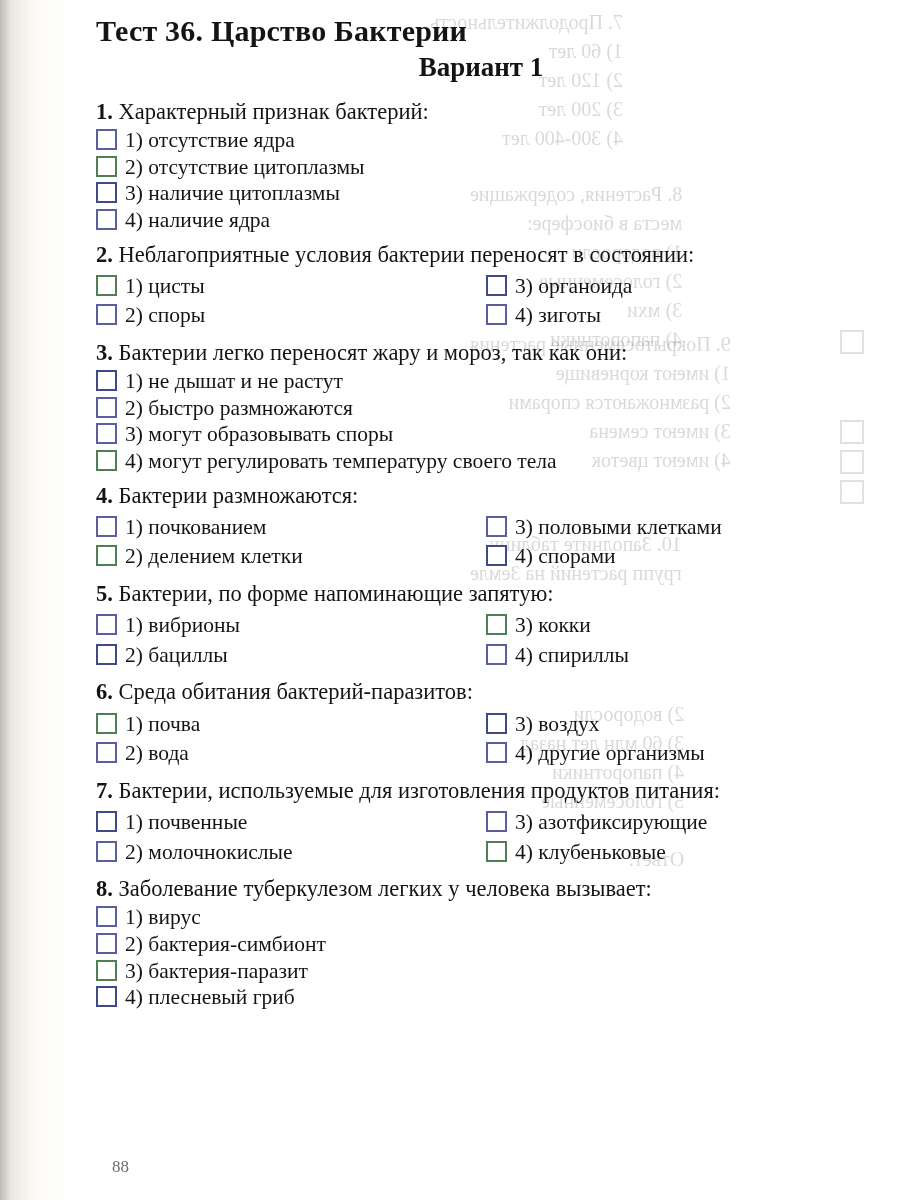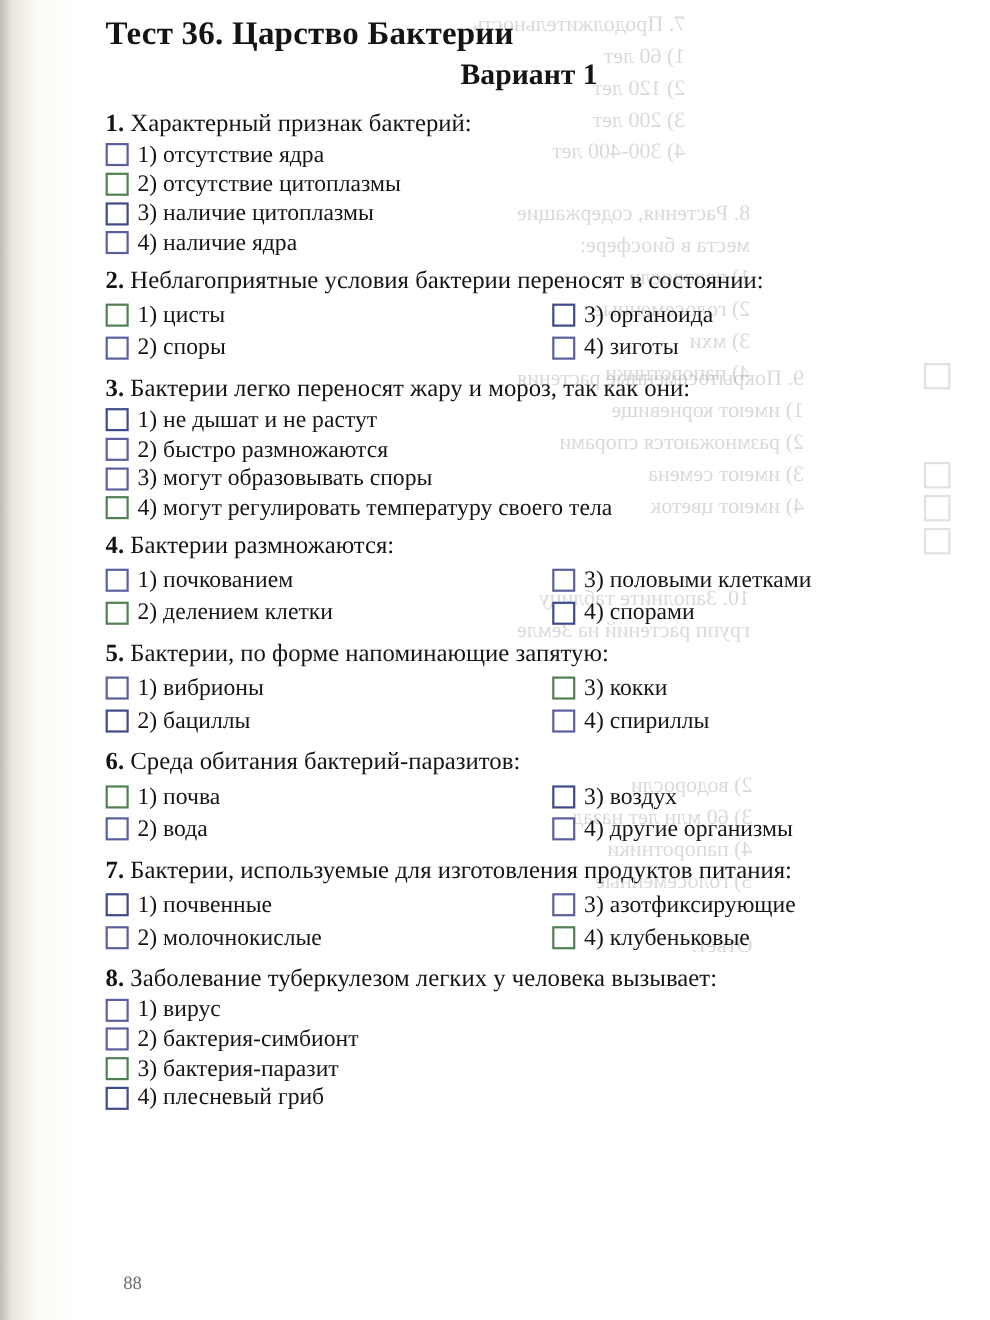--- a/index.html
+++ b/index.html
@@ -62,41 +62,41 @@
     font-size: 22.5px;
     line-height: 1.16;
     margin: 0 0 4px 0;
     text-align: left;
   }
   .q-num {
     font-weight: bold;
   }
   .opt {
     display: flex;
-    align-items: center;
+    align-items: flex-start;
     gap: 8px;
     margin: 3px 0;
     font-size: 21.5px;
     line-height: 1.1;
   }
   .box {
     width: 21px;
     height: 21px;
     border: 2px solid #5b5f9e;
     flex: 0 0 auto;
     background: #ffffff;
     box-sizing: border-box;
   }
   .box.g { border-color: #4f7f52; }
   .box.d { border-color: #3f4a88; }
 
   .opts-two {
     display: grid;
     grid-template-columns: 390px 1fr;
-    column-gap: 16px;
+    column-gap: 0px;
   }
 
   .pageno {
     position: absolute;
     left: 112px;
     top: 1157px;
     font-size: 17px;
     color: #6d6d6d;
     font-family: Liberation Serif, serif;
   }

